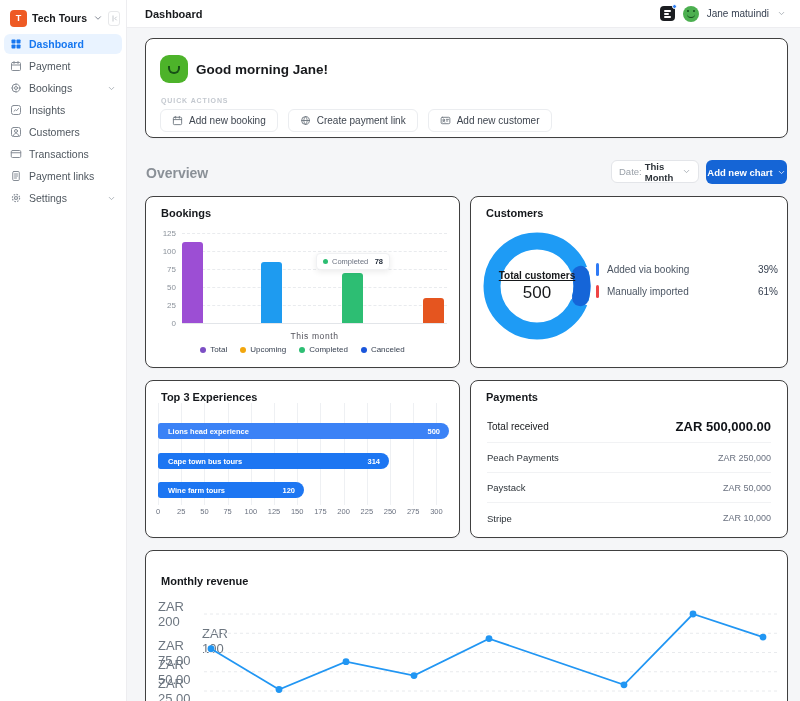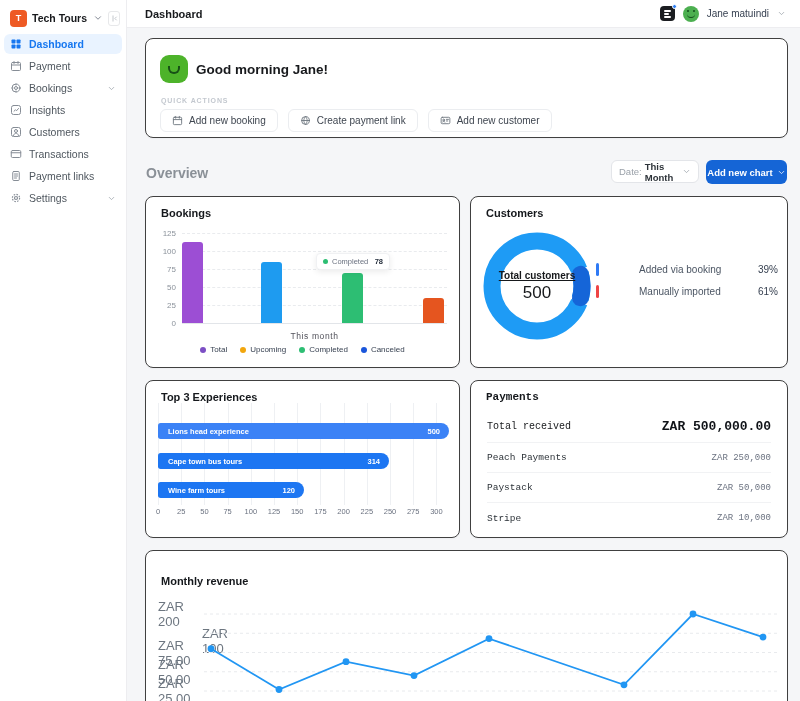--- a/index.html
+++ b/index.html
@@ -81,35 +81,35 @@
   .bk-tooltip .dot { width:5px; height:5px; border-radius:50%; }
   .bk-tooltip .lbl { font-size:7.5px; color:#6b7280; }
   .bk-tooltip .val { margin-left:auto; font-size:7.5px; color:#1f2937; font-weight:bold; }
 
   
   .customers-card { left:343px; top:168px; width:318px; height:172px; }
   .donut-wrap { position:absolute; left:6px; top:29px; width:120px; height:120px; }
   .donut-center { position:absolute; left:6px; top:29px; width:120px; height:120px; display:flex; flex-direction:column; align-items:center; justify-content:center; gap:2px; }
   .donut-center .lbl { font-size:10px; font-weight:bold; color:#17191c;text-decoration:underline; }
   .donut-center .val { font-size:17px; color:#17191c; }
-  .cu-legend-row { position:absolute; left:125px; display:flex; align-items:center; width:182px;gap:32px; }
+  .cu-legend-row { position:absolute; left:125px; display:flex; align-items:center; width:182px; }
   .cu-marker { width:3px; height:13px; border-radius:2px; flex:0 0 auto; }
   .cu-lbl { margin-left:8px; font-size:10px; color:#4b5563; }
   .cu-val { margin-left:auto; font-size:10px; color:#374151; }
 
   
   .top3-card { left:18px; top:352px; width:315px; height:158px; }
   .t3-grid { position:absolute; top:22px; height:102px; width:1px; background:#eef0f3; }
   .t3-bar { position:absolute; left:12px; height:16px; border-radius:3px 9px 9px 3px; background:#1d76f2; display:flex; align-items:center; color:#fff; }
   .t3-bar .lbl { font-size:7.5px; font-weight:bold; margin-left:10px; white-space:nowrap; }
   .t3-bar .val { font-size:7.5px; font-weight:bold; margin-left:auto; margin-right:9px; }
   .t3-tick { position:absolute; top:126px; font-size:7.5px; color:#6b7280; transform:translateX(-50%); }
 
   
-  .payments-card { left:343px; top:352px; width:318px; height:158px;font-family:Liberation Mono, monospace; }
+  .payments-card { left:343px; top:352px; width:318px; height:158px; }
   .pay-total-row { position:absolute; left:16px; right:16px; top:30px; height:32px; display:flex; align-items:center; border-bottom:1px solid #f1f2f4; }
   .pay-total-lbl { font-size:10px; color:#17191c; }
   .pay-total-val { margin-left:auto; font-size:13px; font-weight:bold; color:#101318; }
   .pay-row { position:absolute; left:16px; right:16px; height:30px; display:flex; align-items:center; border-bottom:1px solid #f1f2f4; }
   .pay-row:last-child { border-bottom:none; }
   .pay-name { font-size:9.5px; color:#2d3339; }
   .pay-amt { margin-left:auto; font-size:9px; color:#6b7280; }
 
   
   .revenue-card { left:18px; top:522px; width:643px; height:170px; border-radius:8px 8px 0 0; }

